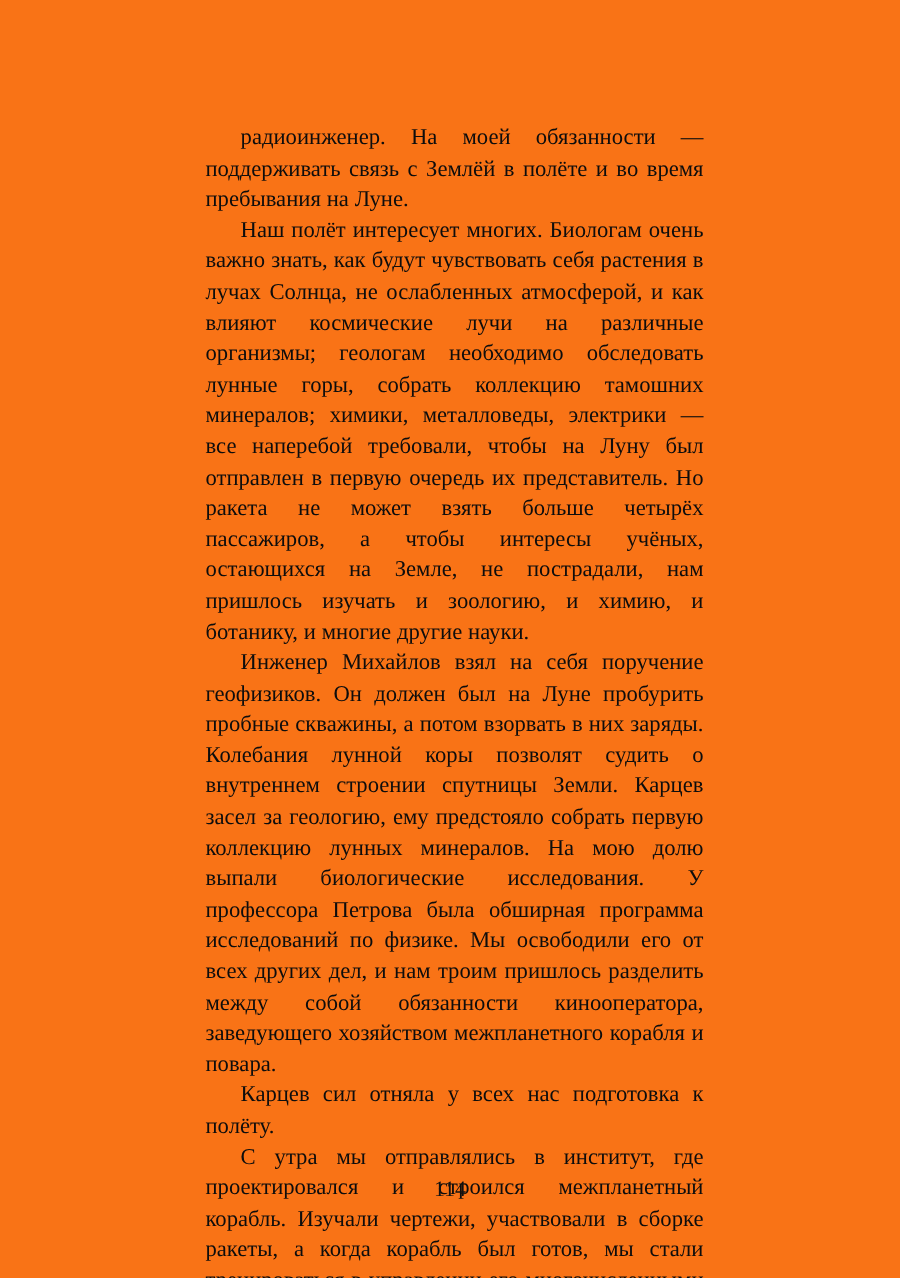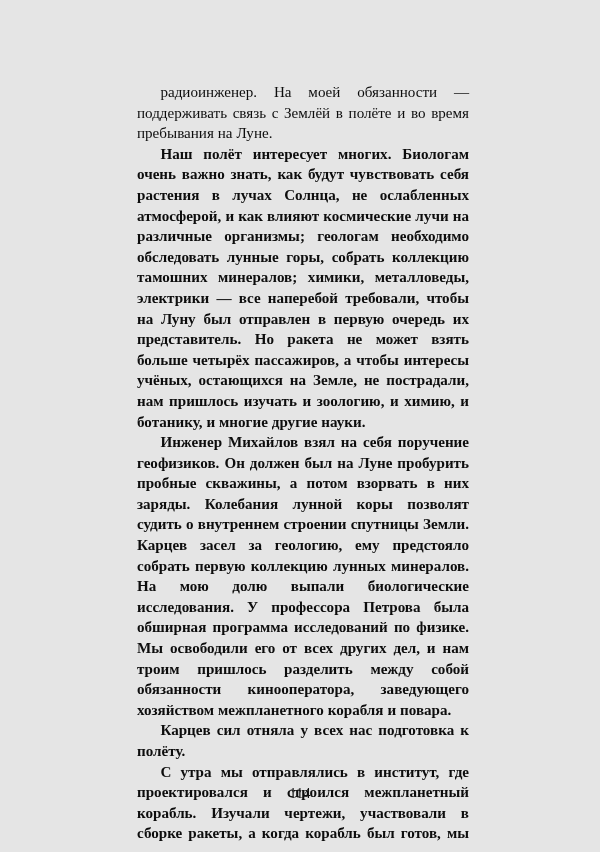--- a/index.html
+++ b/index.html
@@ -11,42 +11,41 @@
     height: 852px;
     background: #ffffff;
     font-family: "Liberation Serif", "DejaVu Serif", serif;
     color: #0d0d0d;
     overflow: hidden;
   }
   .page {
     position: relative;
     width: 600px;
     height: 852px;
-    background: #e5e5e5;
+    background: #f97316;
   }
   .text-block {
     position: absolute;
     left: 137px;
     top: 82px;
     width: 332px;
   }
   .para {
     margin: 0;
     font-size: 15.1px;
     line-height: 20.6px;
     text-align: justify;
     text-justify: inter-word;
     text-indent: 1.55em;
     hyphens: manual;
     -webkit-hyphens: manual;
     word-spacing: 0.01em;
   }
   .para.cont {
     text-indent: 1.55em;
-    font-weight: bold;
   }
   .folio {
     position: absolute;
     left: 0;
     top: 784px;
     width: 600px;
     text-align: center;
     font-size: 14.6px;
     line-height: 18px;
     color: #111111;

